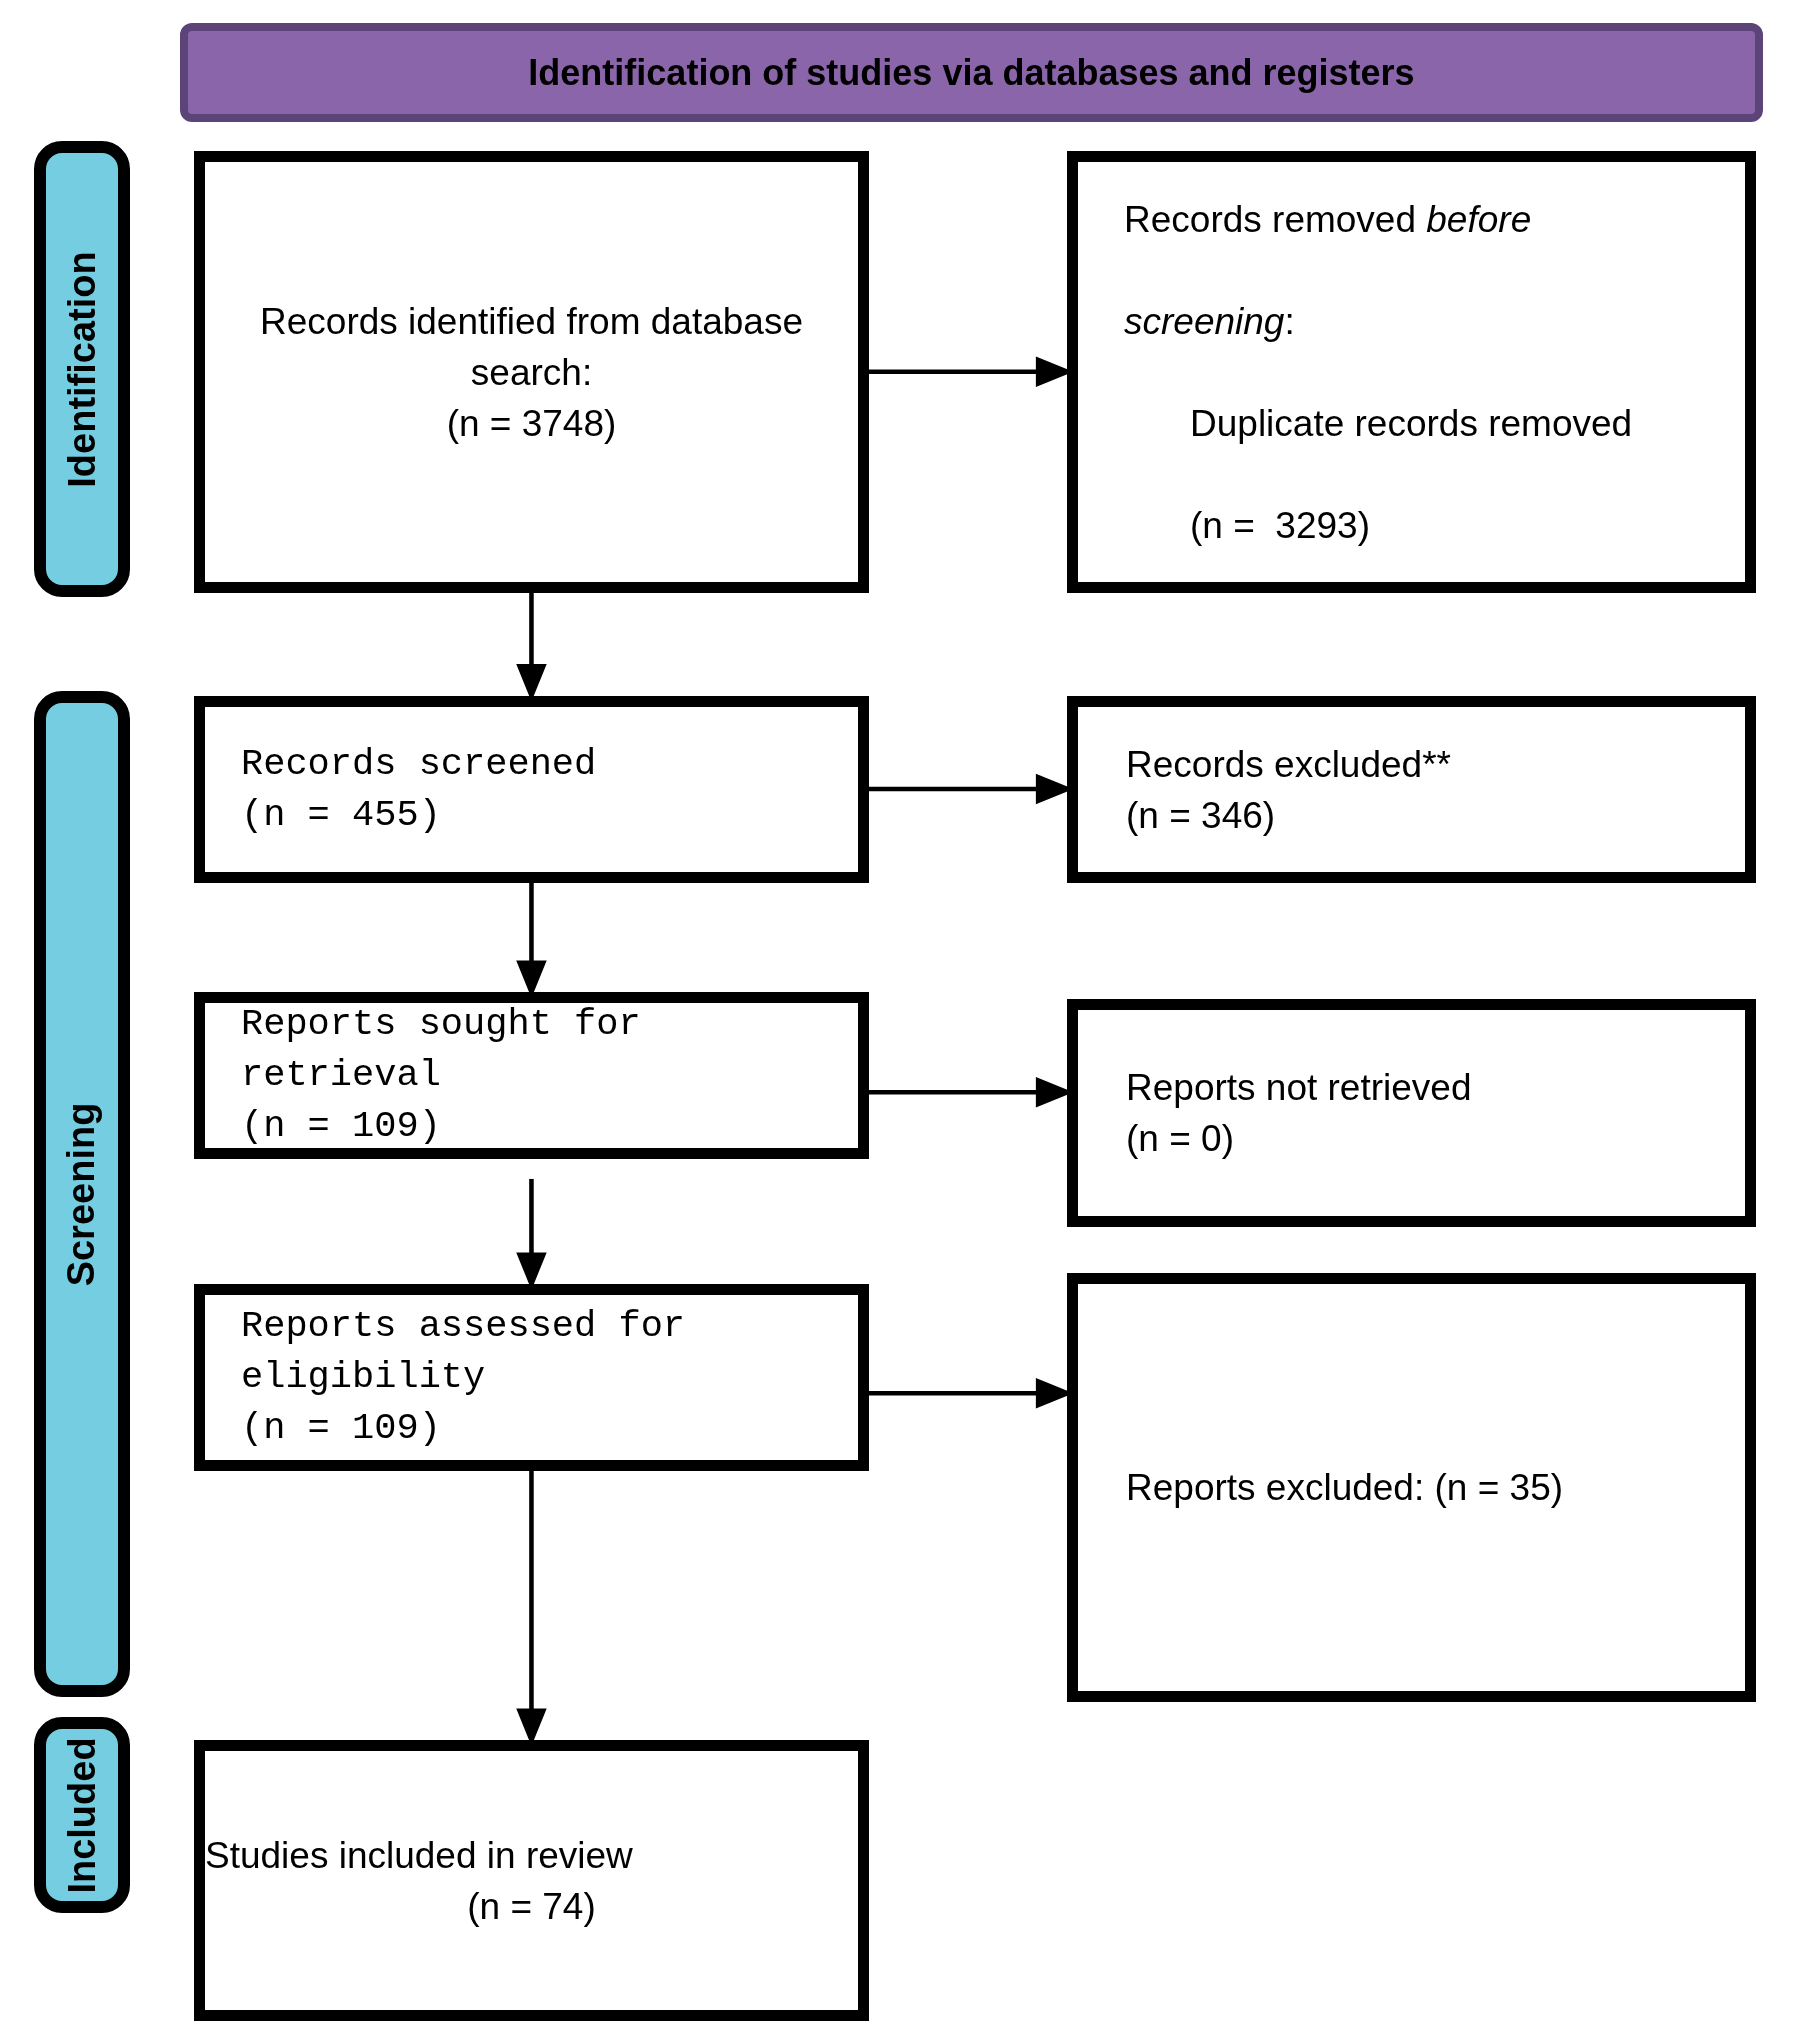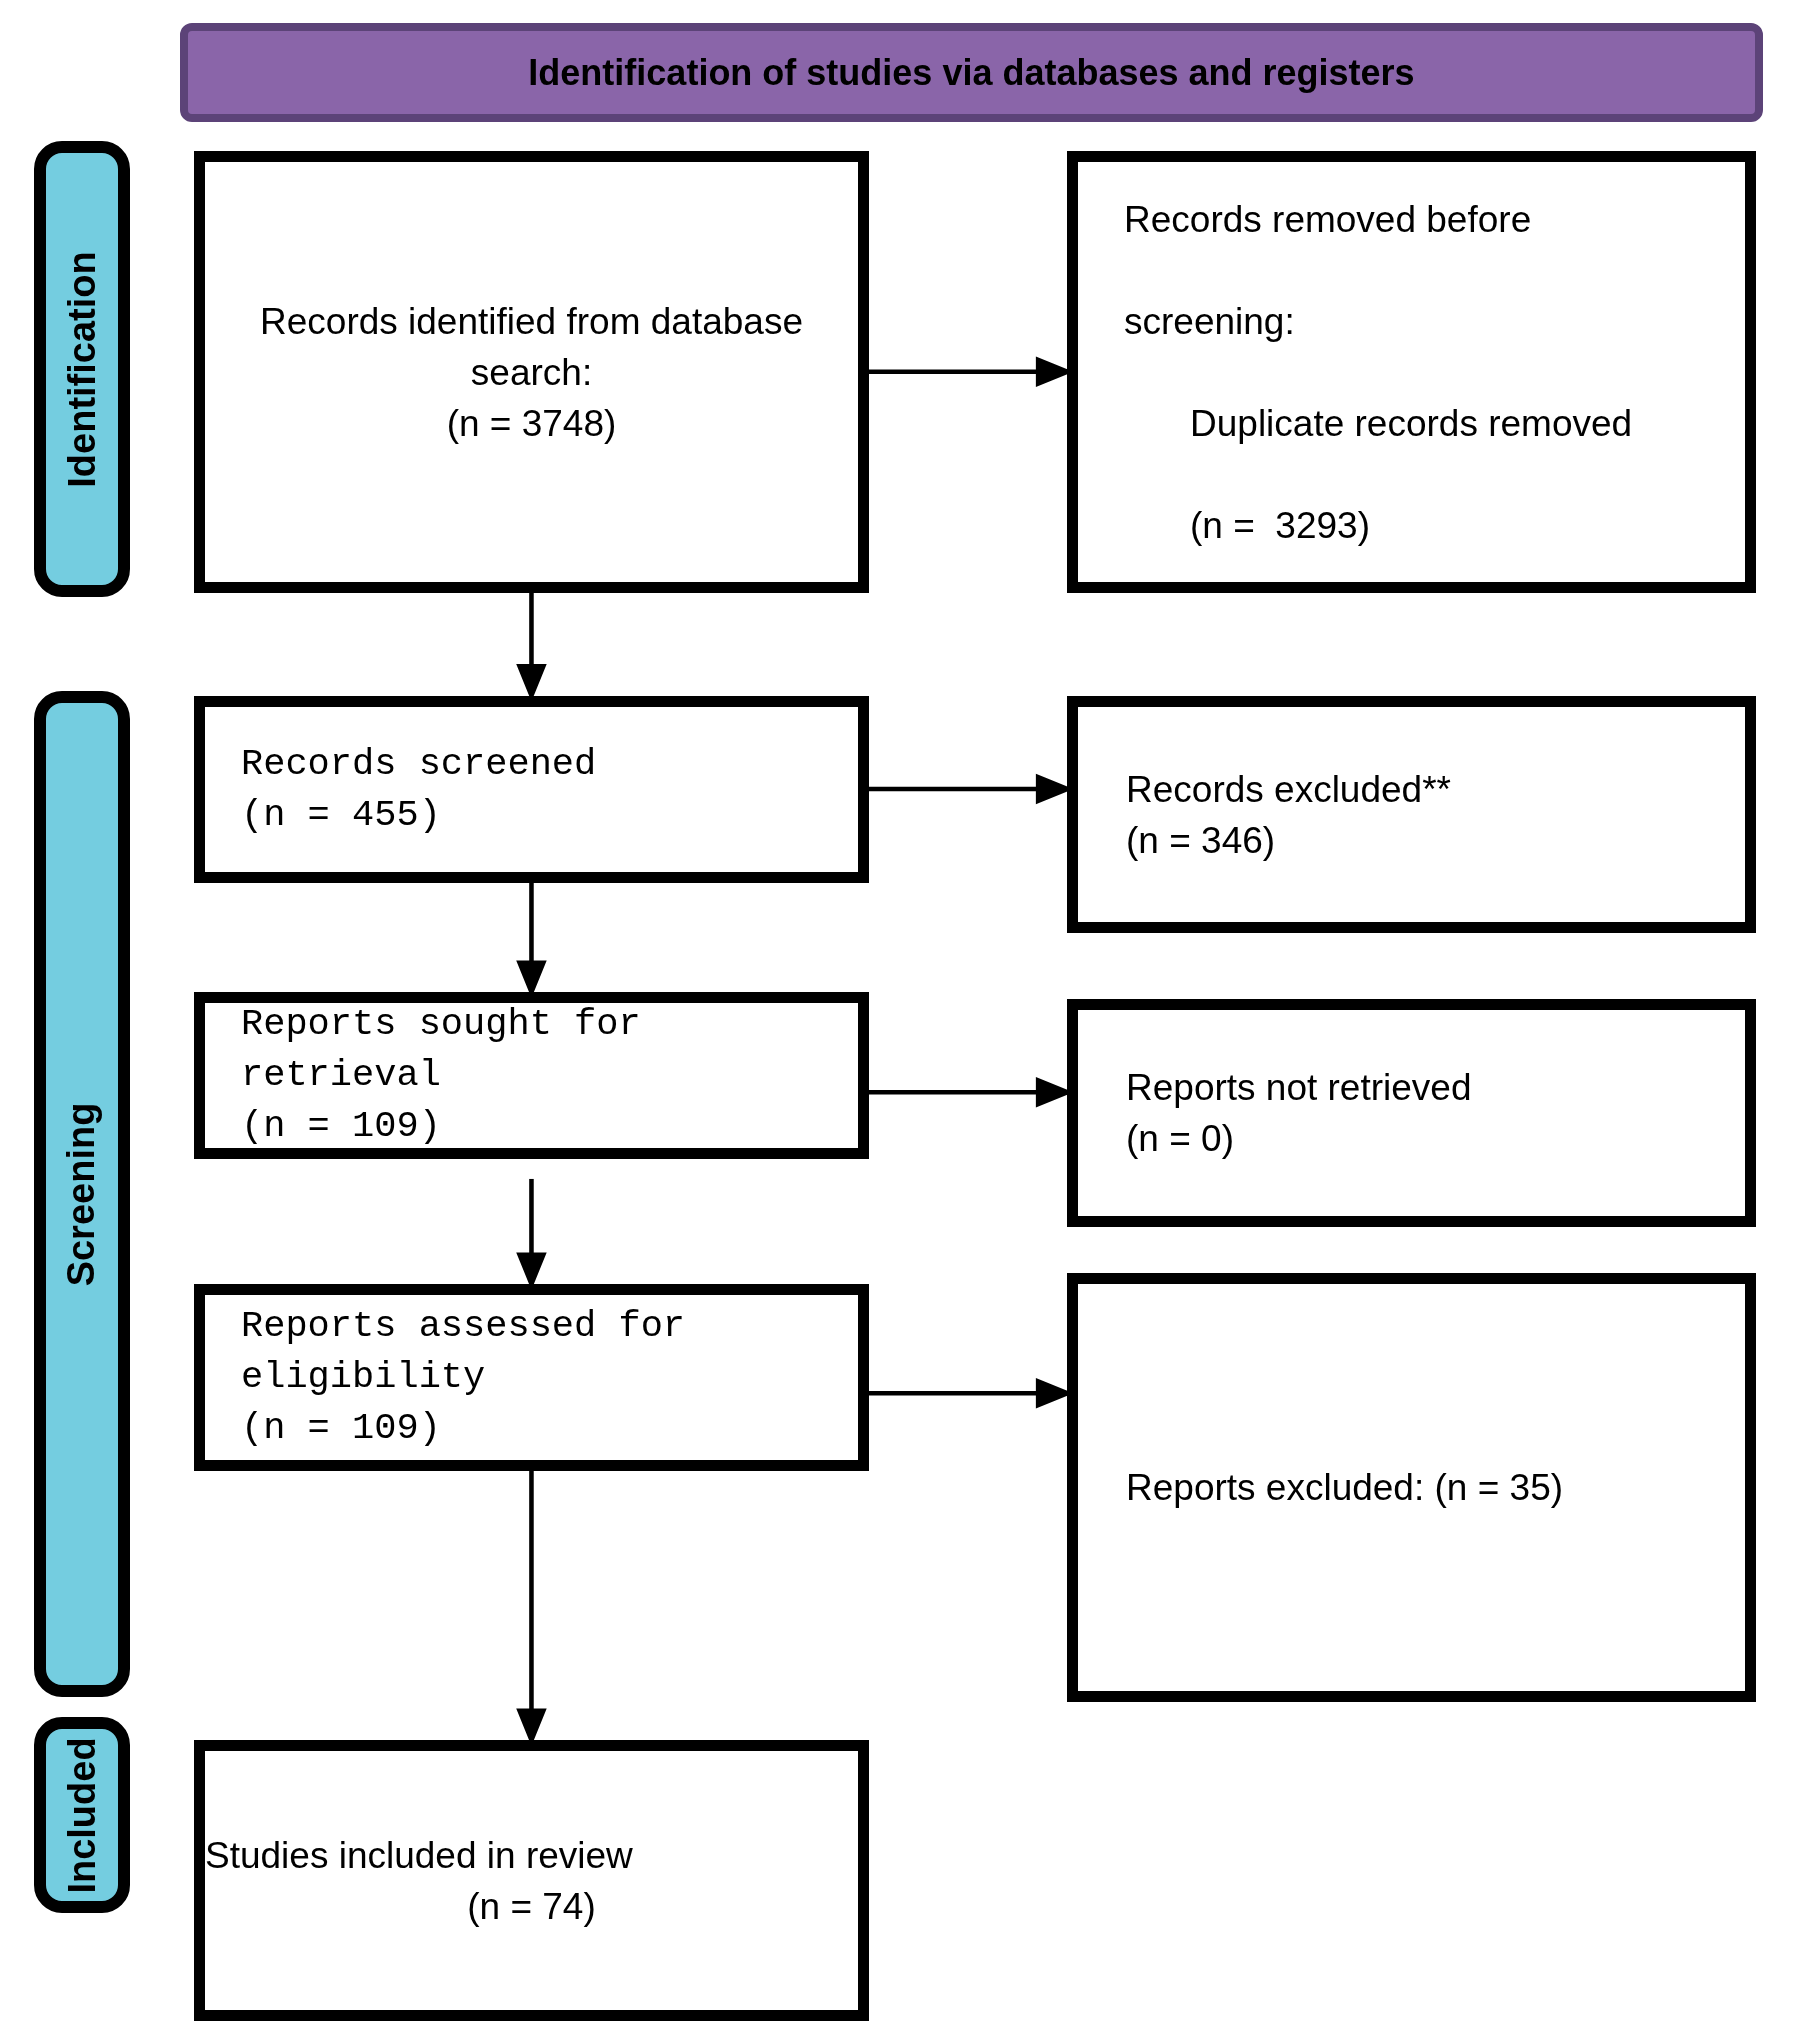--- a/index.html
+++ b/index.html
@@ -53,32 +53,32 @@
     display:flex;flex-direction:column;justify-content:center;
   }
   .col-left{left:194px;width:675px;}
   .col-right{left:1067px;width:689px;}
   .b1{top:151px;height:442px;}
   .b2{top:696px;height:187px;}
   .b3{top:992px;height:167px;}
   .b4{top:1284px;height:187px;}
   .b5{top:1740px;height:281px;}
   .r1{top:151px;height:442px;}
-  .r2{top:696px;height:237px;}
+  .r2{top:696px;height:187px;}
   .r3{top:999px;height:228px;}
   .r4{top:1273px;height:429px;}
   .box-text{
     font-size:37px;line-height:51px;
     white-space:pre-line;
   }
   .center-text{text-align:center;padding:0 18px;}
   .pad-left{padding-left:36px;padding-right:18px;font-family:Liberation Mono, monospace;}
   .pad-left-r{padding-left:48px;padding-right:18px;}
   .indent{padding-left:66px;}
-  .italic{}
+  .italic{font-style:italic;}
   .b5-line1{font-size:37px;line-height:51px;}
   .b5-line2{font-size:37px;line-height:51px;text-align:center;}
   .arrows{
     position:absolute;left:0;top:0;width:1794px;height:2035px;
     pointer-events:none;
   }
 </style>
 </head>
 <body>
 

